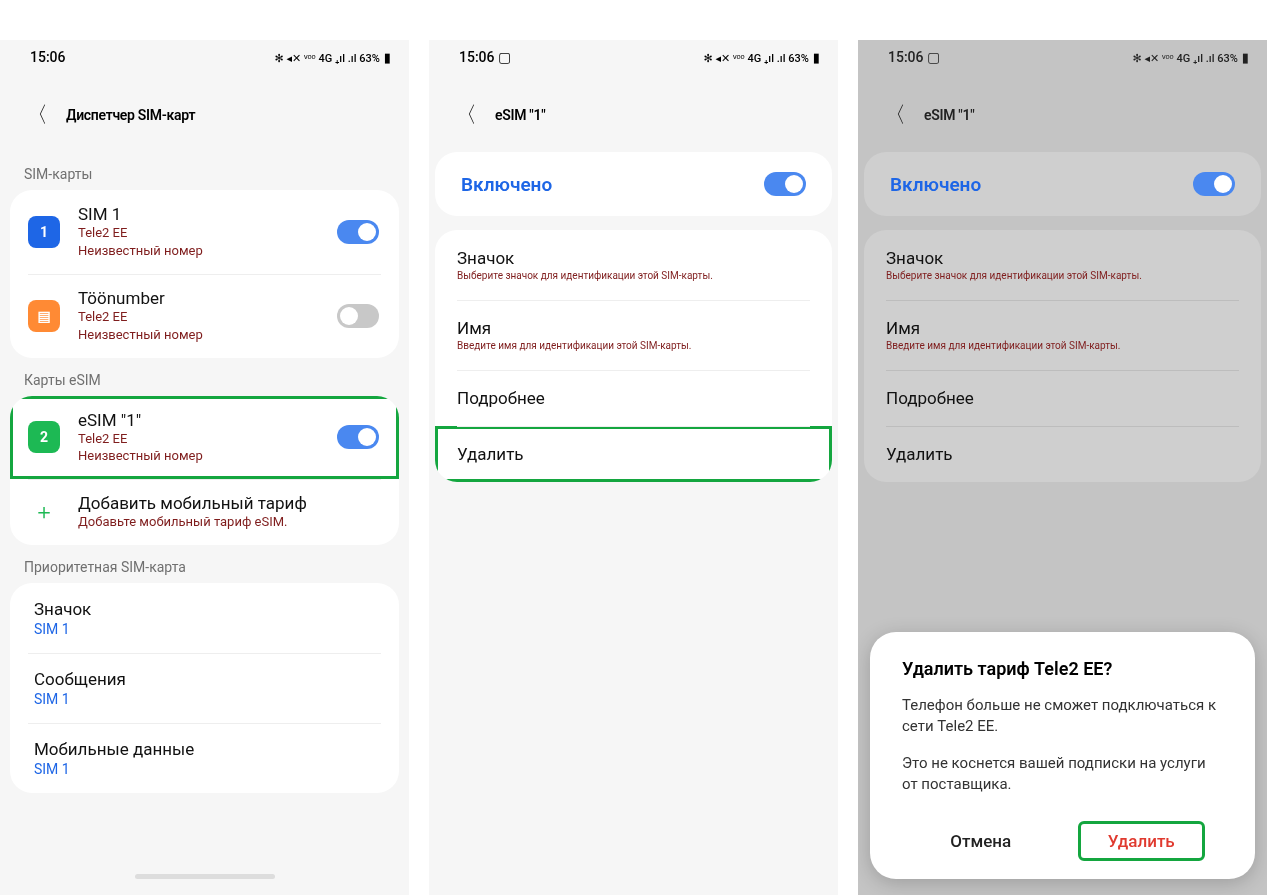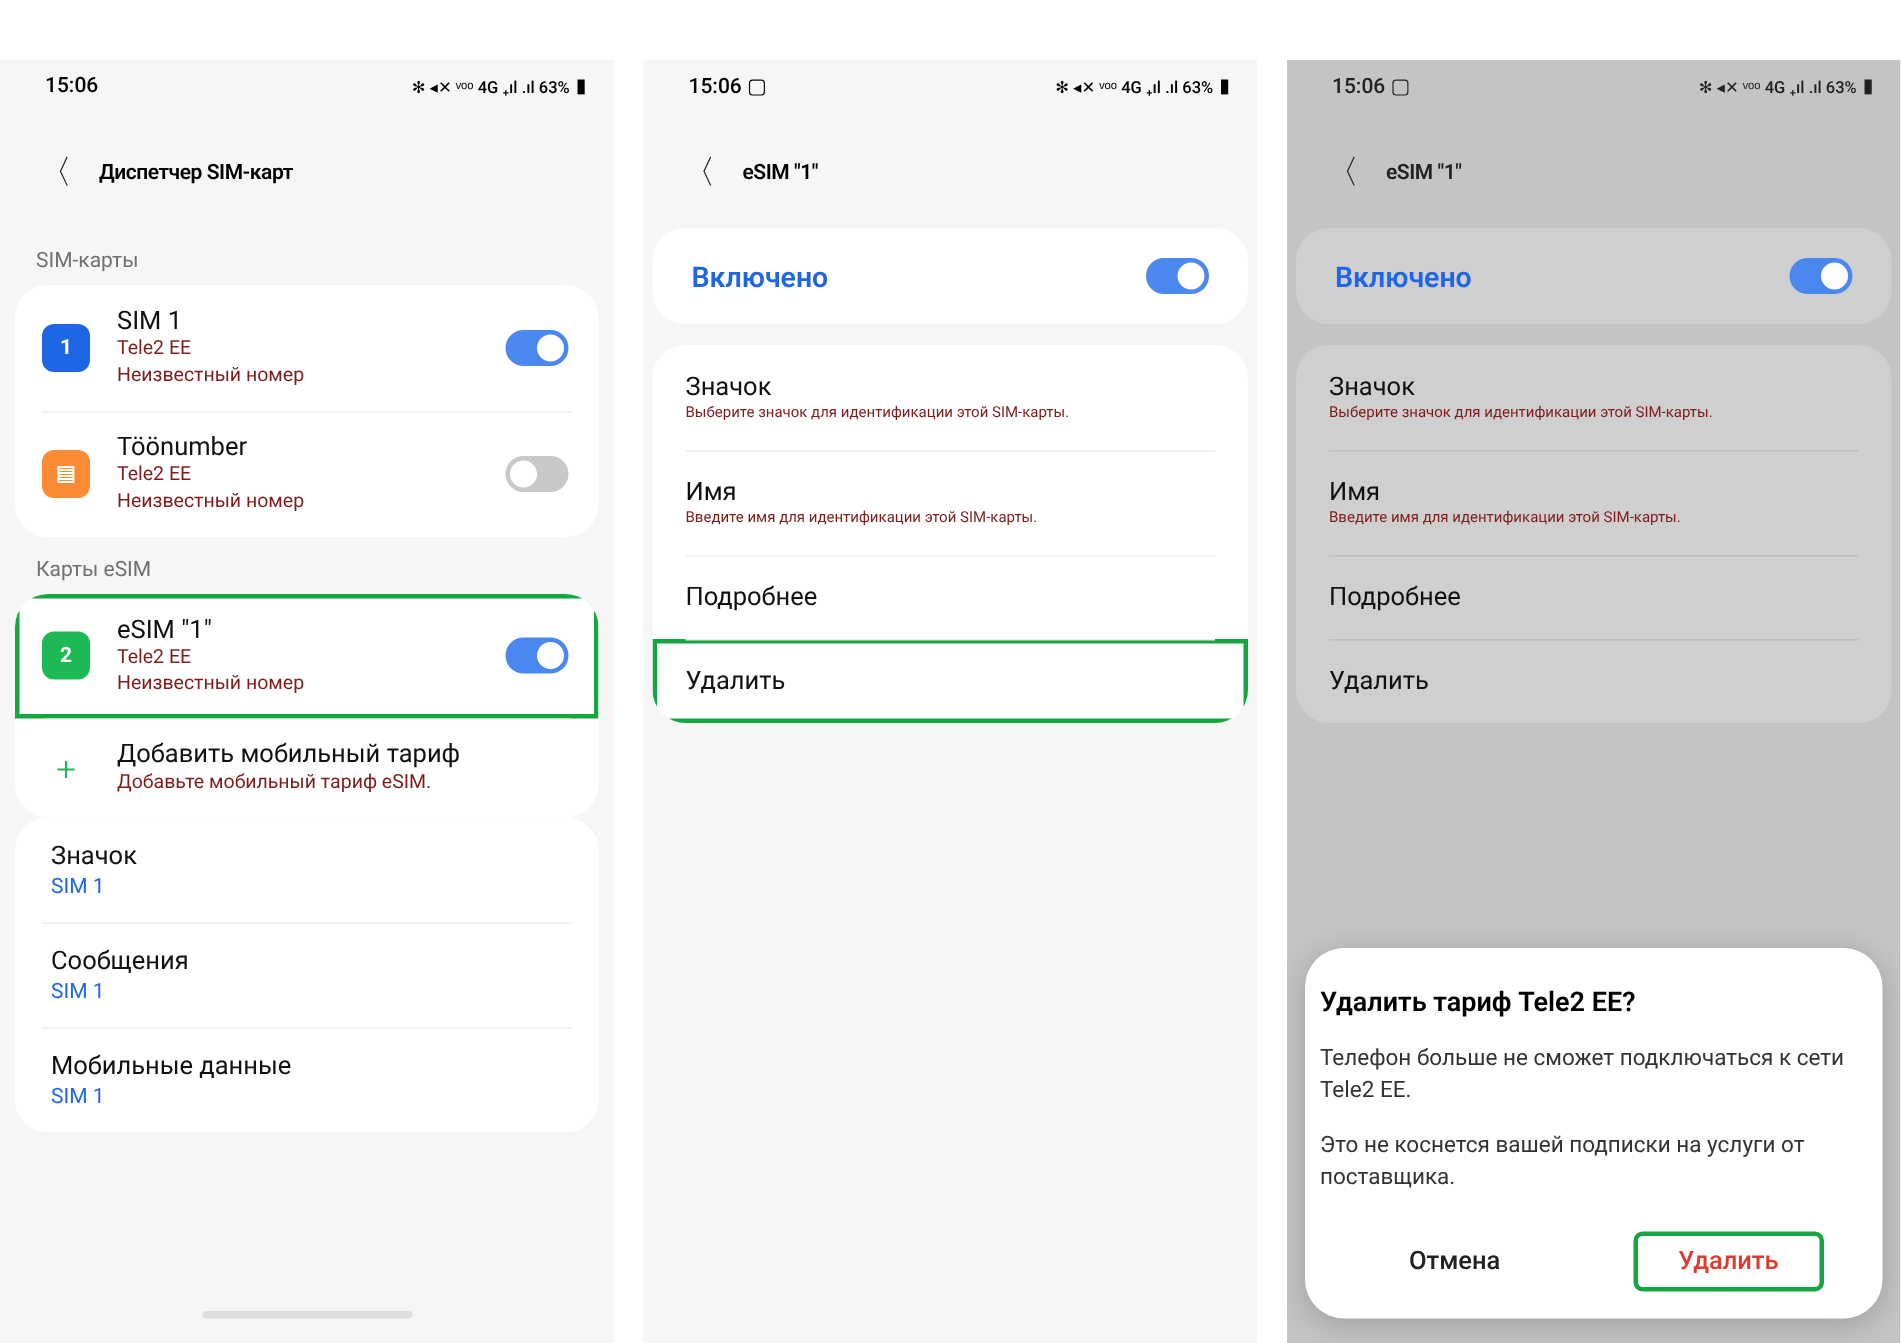--- a/index.html
+++ b/index.html
@@ -39,21 +39,21 @@
   .enabled-bar .label { font-size: 19px; font-weight: 600; color: #1e66e6; }
   .settings-card { background: #fff; border-radius: 22px; margin: 14px 6px 0; overflow: hidden; }
   .settings-card.dimmed { background: #cfcfcf; }
   .set-row { padding: 18px 22px; position: relative; }
   .set-row + .set-row::before { content: ""; position: absolute; top: 0; left: 22px; right: 22px; height: 1px; background: #eee; }
   .settings-card.dimmed .set-row + .set-row::before { background: #bdbdbd; }
   .set-row .row-title { font-size: 17px; }
   .set-row .row-sub { font-size: 10px; }
   .navbar { position: absolute; bottom: 0; left: 0; right: 0; height: 46px; display: flex; justify-content: space-around; align-items: center; }
   .navbar .nb { color: #555; font-size: 20px; }
-  .dialog { position: absolute; left: 12px; right: 12px; bottom: 56px; background: #fff; border-radius: 26px; padding: 26px 10px 18px; box-shadow: 0 4px 20px rgba(0,0,0,0.2); }
+  .dialog { position: absolute; left: 12px; right: 12px; bottom: 56px; background: #fff; border-radius: 26px; padding: 26px 32px 18px; box-shadow: 0 4px 20px rgba(0,0,0,0.2); }
   .dialog-title { font-size: 18px; font-weight: 600; margin-bottom: 16px; }
   .dialog-body { font-size: 15px; color: #333; line-height: 1.4; margin-bottom: 18px; }
   .dialog-body p + p { margin-top: 16px; }
   .dialog-actions { display: flex; justify-content: space-around; align-items: center; padding-top: 8px; }
   .dialog-btn { font-size: 17px; font-weight: 500; padding: 10px 30px; border-radius: 6px; background: none; border: none; cursor: pointer; text-align: center; }
   .dialog-btn.cancel { color: #222; }
   .dialog-btn.delete { color: #e03a2f; }
   .nav-handle { position:absolute; bottom:56px; left:50%; transform:translateX(-50%); width:140px; height:5px; background:#ddd; border-radius:3px; }
   .phone.dimmed .statusbar, .phone.dimmed .titlebar .title, .phone.dimmed .titlebar .back { color:#222; }
 </style>
@@ -114,20 +114,21 @@
     </div>
     <div class="row">
       <div class="plus-icon">＋</div>
       <div class="row-body">
         <div class="row-title">Добавить мобильный тариф</div>
         <div class="row-sub">Добавьте мобильный тариф eSIM.</div>
       </div>
     </div>
   </div>
 
+  <div class="section-header">Приоритетная SIM-карта</div>
   <div class="card">
     <div class="pref-row row">
       <div class="row-body">
         <div class="row-title">Значок</div>
         <div class="active-sim">SIM 1</div>
       </div>
     </div>
     <div class="pref-row row">
       <div class="row-body">
         <div class="row-title">Сообщения</div>

